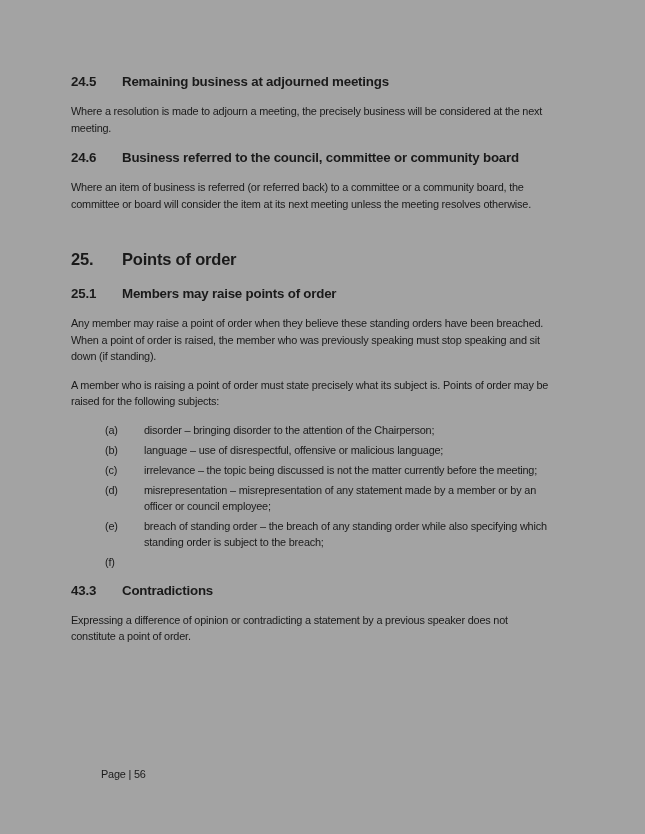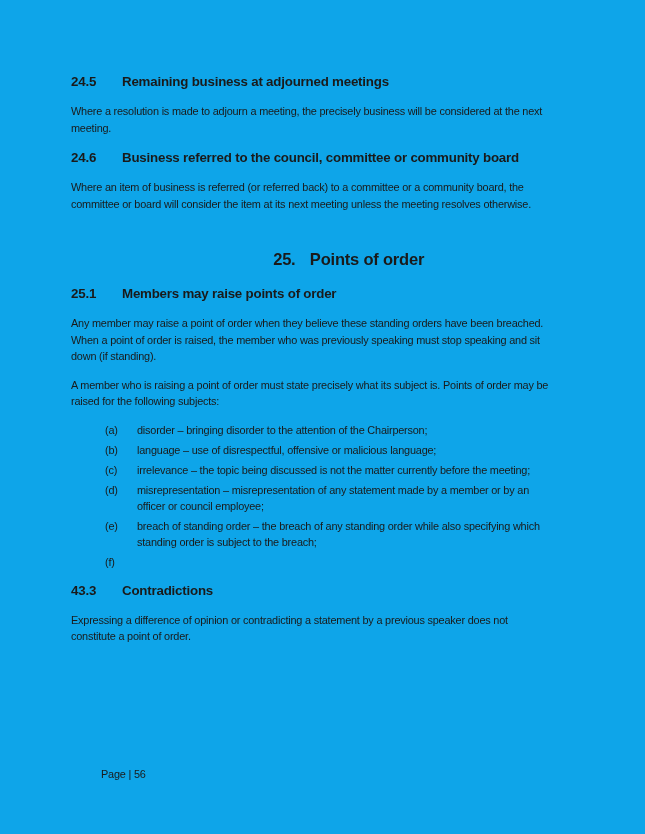--- a/index.html
+++ b/index.html
@@ -7,40 +7,39 @@
     padding: 0;
     width: 645px;
     height: 834px;
     overflow: hidden;
     background: #ffffff;
   }
   .page {
     position: relative;
     width: 645px;
     height: 834px;
-    background: #0ea5e9;
+    background: #a3a3a3;
     color: #1a1a1a;
     font-family: "Liberation Sans", sans-serif;
     text-decoration: underline;
   }
   .content {
     position: absolute;
     left: 71px;
     top: 72px;
     width: 541px;
   }
   .content > :first-child { margin-top: 0; }
   h1.sec {
     font-size: 16.5px;
     font-weight: bold;
     line-height: 22px;
     letter-spacing: -0.2px;
     margin: 36px 0 14px 0;
     color: #1a1a1a;
-    text-align: center;
   }
   h2.sec {
     font-size: 13.3px;
     font-weight: bold;
     line-height: 19px;
     letter-spacing: -0.2px;
     margin: 11px 0 12px 0;
     color: #1a1a1a;
   }
   .hnum {
@@ -67,20 +66,21 @@
     line-height: 16px;
     letter-spacing: -0.2px;
   }
   .marker {
     flex: 0 0 32px;
     margin-left: 34px;
   }
   .litext {
     white-space: pre-line;
     flex: 1 1 auto;
+    margin-left: 7px;
   }
   .footer {
     position: absolute;
     left: 71px;
     top: 768px;
     font-size: 10.9px;
     letter-spacing: -0.2px;
     color: #1a1a1a;
     padding-left: 30px;
   }

